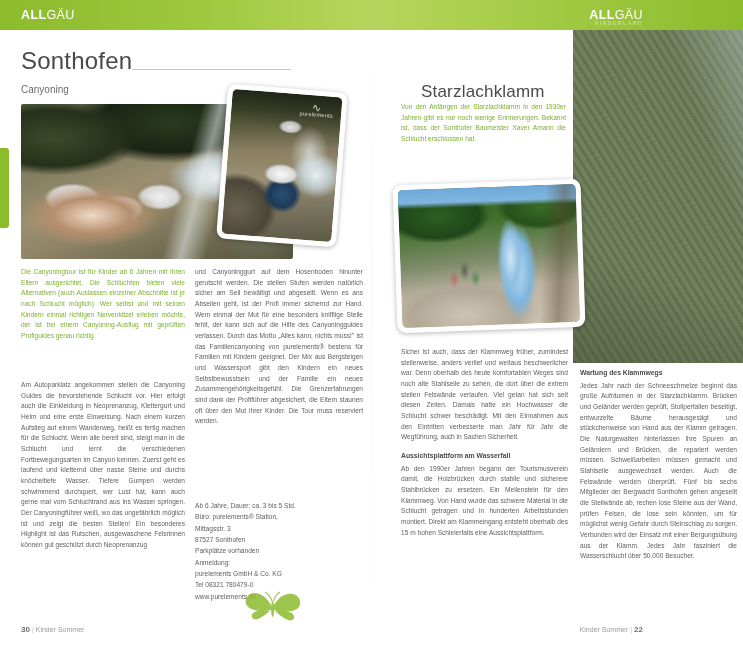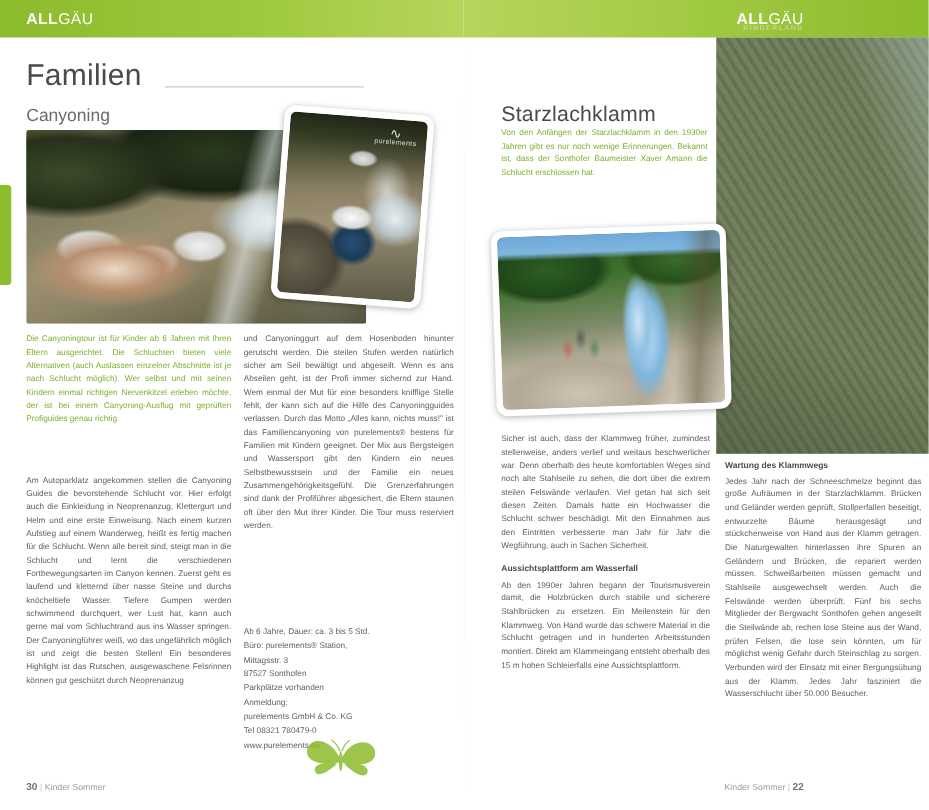--- a/index.html
+++ b/index.html
@@ -48,24 +48,24 @@
     position: absolute; left: 21px; top: 47px;
     font-size: 24px; font-weight: 400; color: #4a4a4a;
     letter-spacing: .2px;
   }
   .title-rule {
     position: absolute; left: 132px; top: 69px; right: 373px;
     height: 1px; background: #c9c9c9;
   }
   .subhead {
     position: absolute; left: 21px; top: 84px;
-    font-size: 14px; color: #6b6b6b; font-weight: 400;
+    font-size: 10px; color: #6b6b6b; font-weight: 400;
   }
   .page-title.right {
-    left: 401px; top: 82px; font-size: 17px; color: #4a4a4a;
+    left: 421px; top: 82px; font-size: 17px; color: #4a4a4a;
   }
 
   
   .photo {
     position: absolute; overflow: hidden;
     background: #6b7a55;
   }
   .photo.card {
     background: #fff; padding: 5px;
     border-radius: 9px;
@@ -211,21 +211,21 @@
   <div class="brand right">
     <span class="b">ALL</span><span class="n">GÄU</span>
   </div>
   <div class="brand-sub">KINDERLAND</div>
 
   <div class="gutter"></div>
 
   <div class="edge-tab"></div>
   <div class="edge-tab r"></div>
 
-  <div class="page-title">Familien</div>
+  <div class="page-title">Sonthofen</div>
   <div class="title-rule"></div>
   <div class="subhead">Canyoning</div>
 
   <div class="photo" id="photo-canyon-group">
     <div class="ph-canyon-group"></div>
   </div>
 
   <div class="photo card" id="photo-canyon-solo">
     <div class="inner">
       <div class="ph-canyon-solo"></div>

